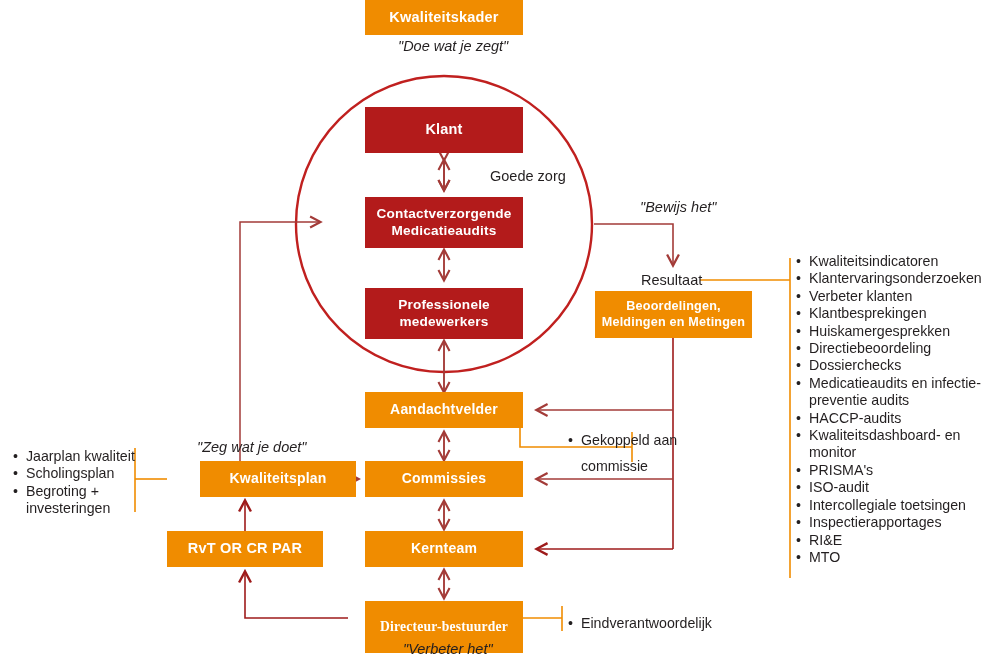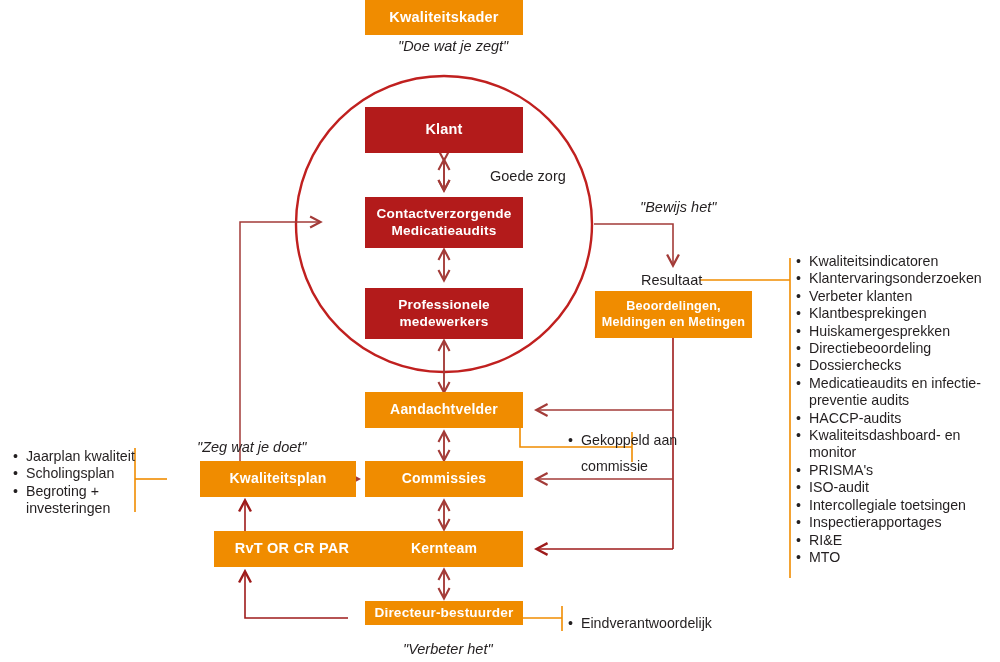--- a/index.html
+++ b/index.html
@@ -174,29 +174,29 @@
     <div>RI&amp;E</div>
     <div>MTO</div>
   </div>
 
   <div class="box orange" style="left:365px;top:392px;width:158px;height:36px;font-size:14px;">Aandachtvelder</div>
 
   <div class="box orange" style="left:365px;top:461px;width:158px;height:36px;font-size:14px;">Commissies</div>
 
   <div class="box orange" style="left:365px;top:531px;width:158px;height:36px;font-size:14px;">Kernteam</div>
 
-  <div class="box orange" style="left:365px;top:601px;width:158px;height:24px;font-size:13.6px;">Directeur-bestuurder</div>
+  <div class="box orange" style="left:365px;top:601px;width:158px;height:52px;font-size:13.6px;font-family:Liberation Serif, serif;">Directeur-bestuurder</div>
 
   <div class="caption" style="left:403px;top:641px;">"Verbeter het"</div>
 
   <div class="caption" style="left:197px;top:439px;">"Zeg wat je doet"</div>
 
   <div class="box orange" style="left:167px;top:461px;width:156px;height:36px;font-size:14px;margin-left:33px;">Kwaliteitsplan</div>
 
-  <div class="box orange" style="left:167px;top:531px;width:156px;height:36px;font-size:14.5px;margin-left:47px;">RvT  OR  CR  PAR</div>
+  <div class="box orange" style="left:167px;top:531px;width:156px;height:36px;font-size:14.5px;">RvT  OR  CR  PAR</div>
 
   <div class="bullets" style="left:13px;top:448px;width:125px;">
     <div>Jaarplan kwaliteit</div>
     <div>Scholingsplan</div>
     <div>Begroting +
 investeringen</div>
   </div>
 
   <div class="onelinebullet" style="left:568px;top:427px;width:120px;">
     <div>Gekoppeld aan

